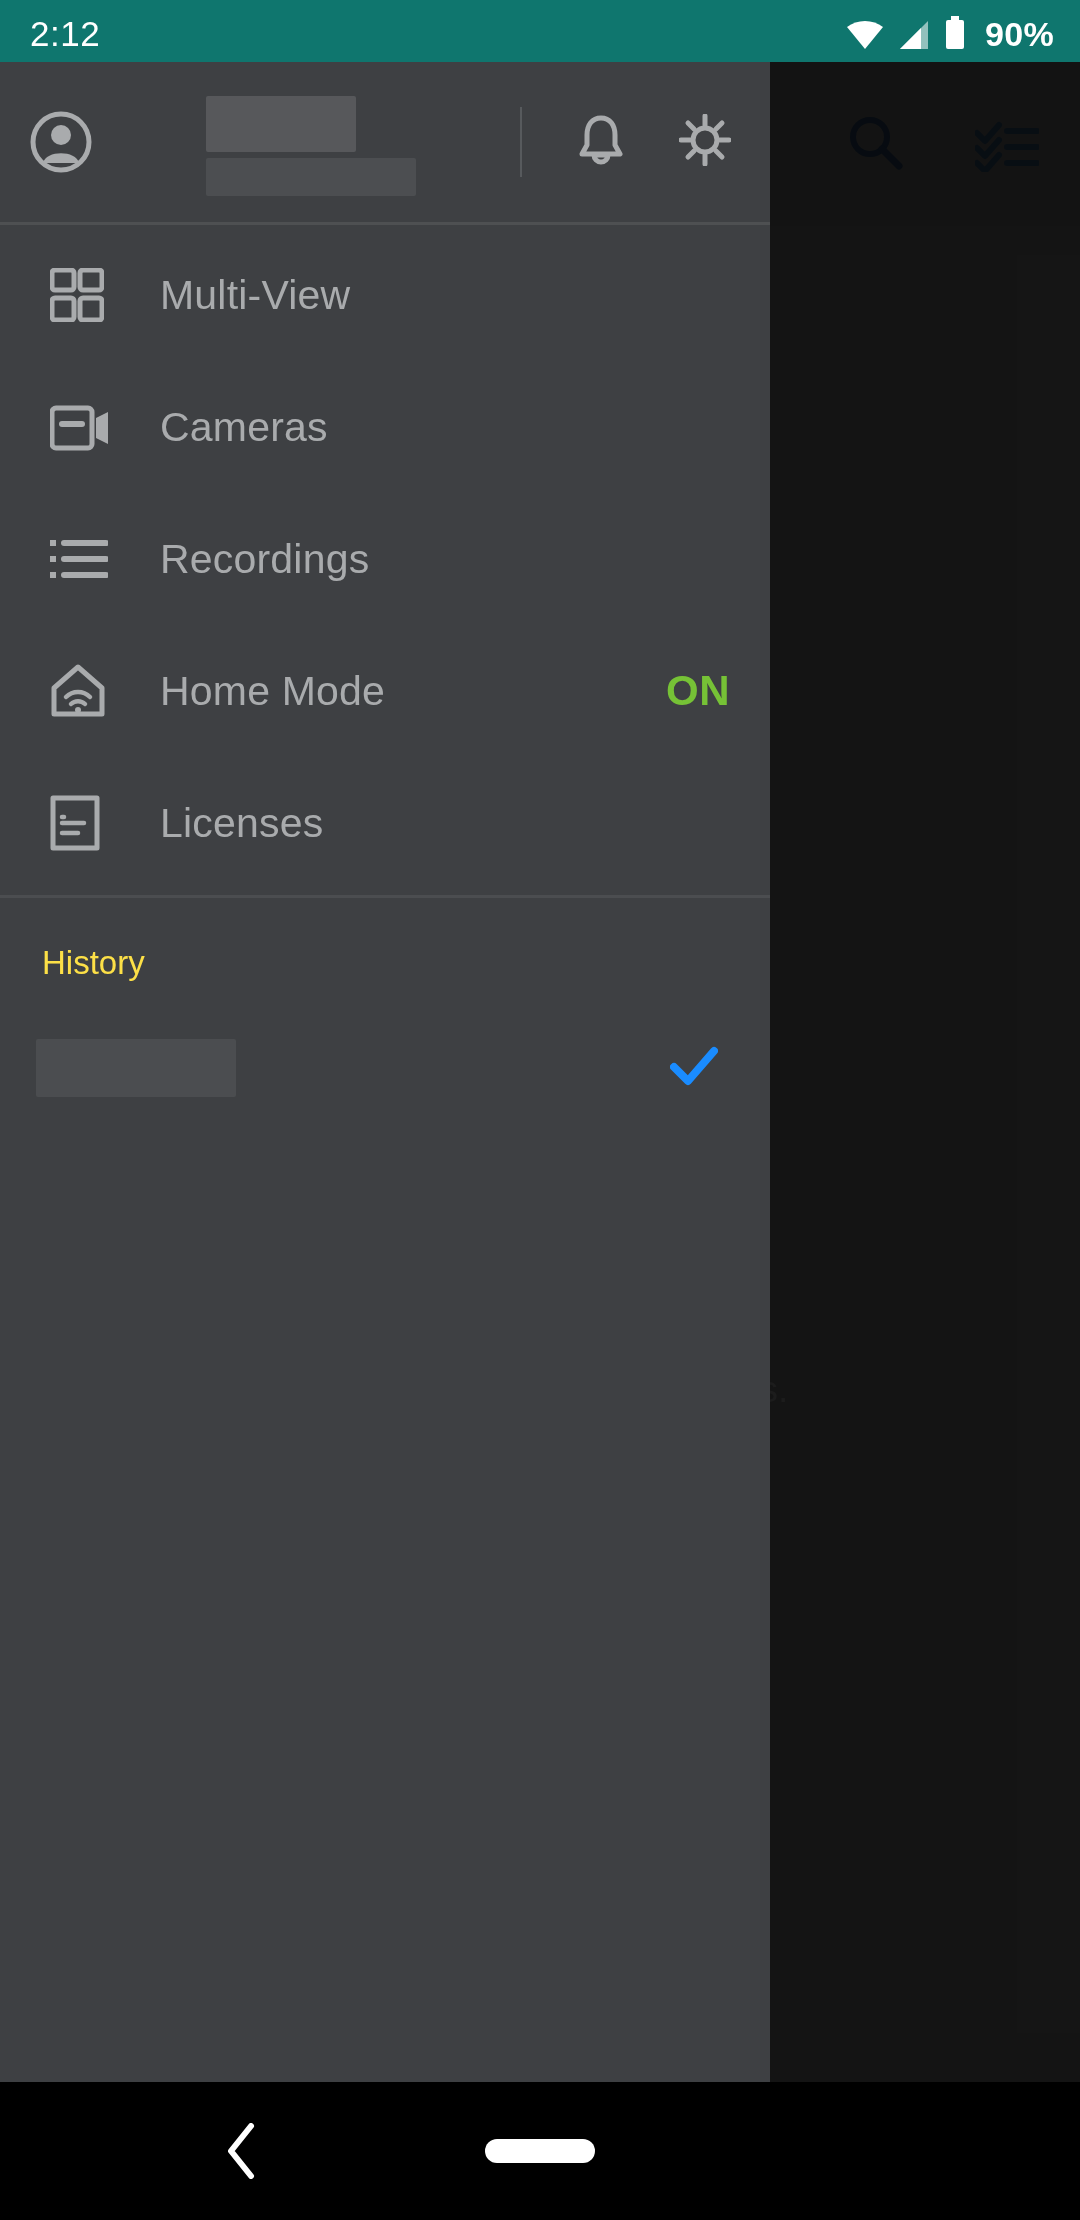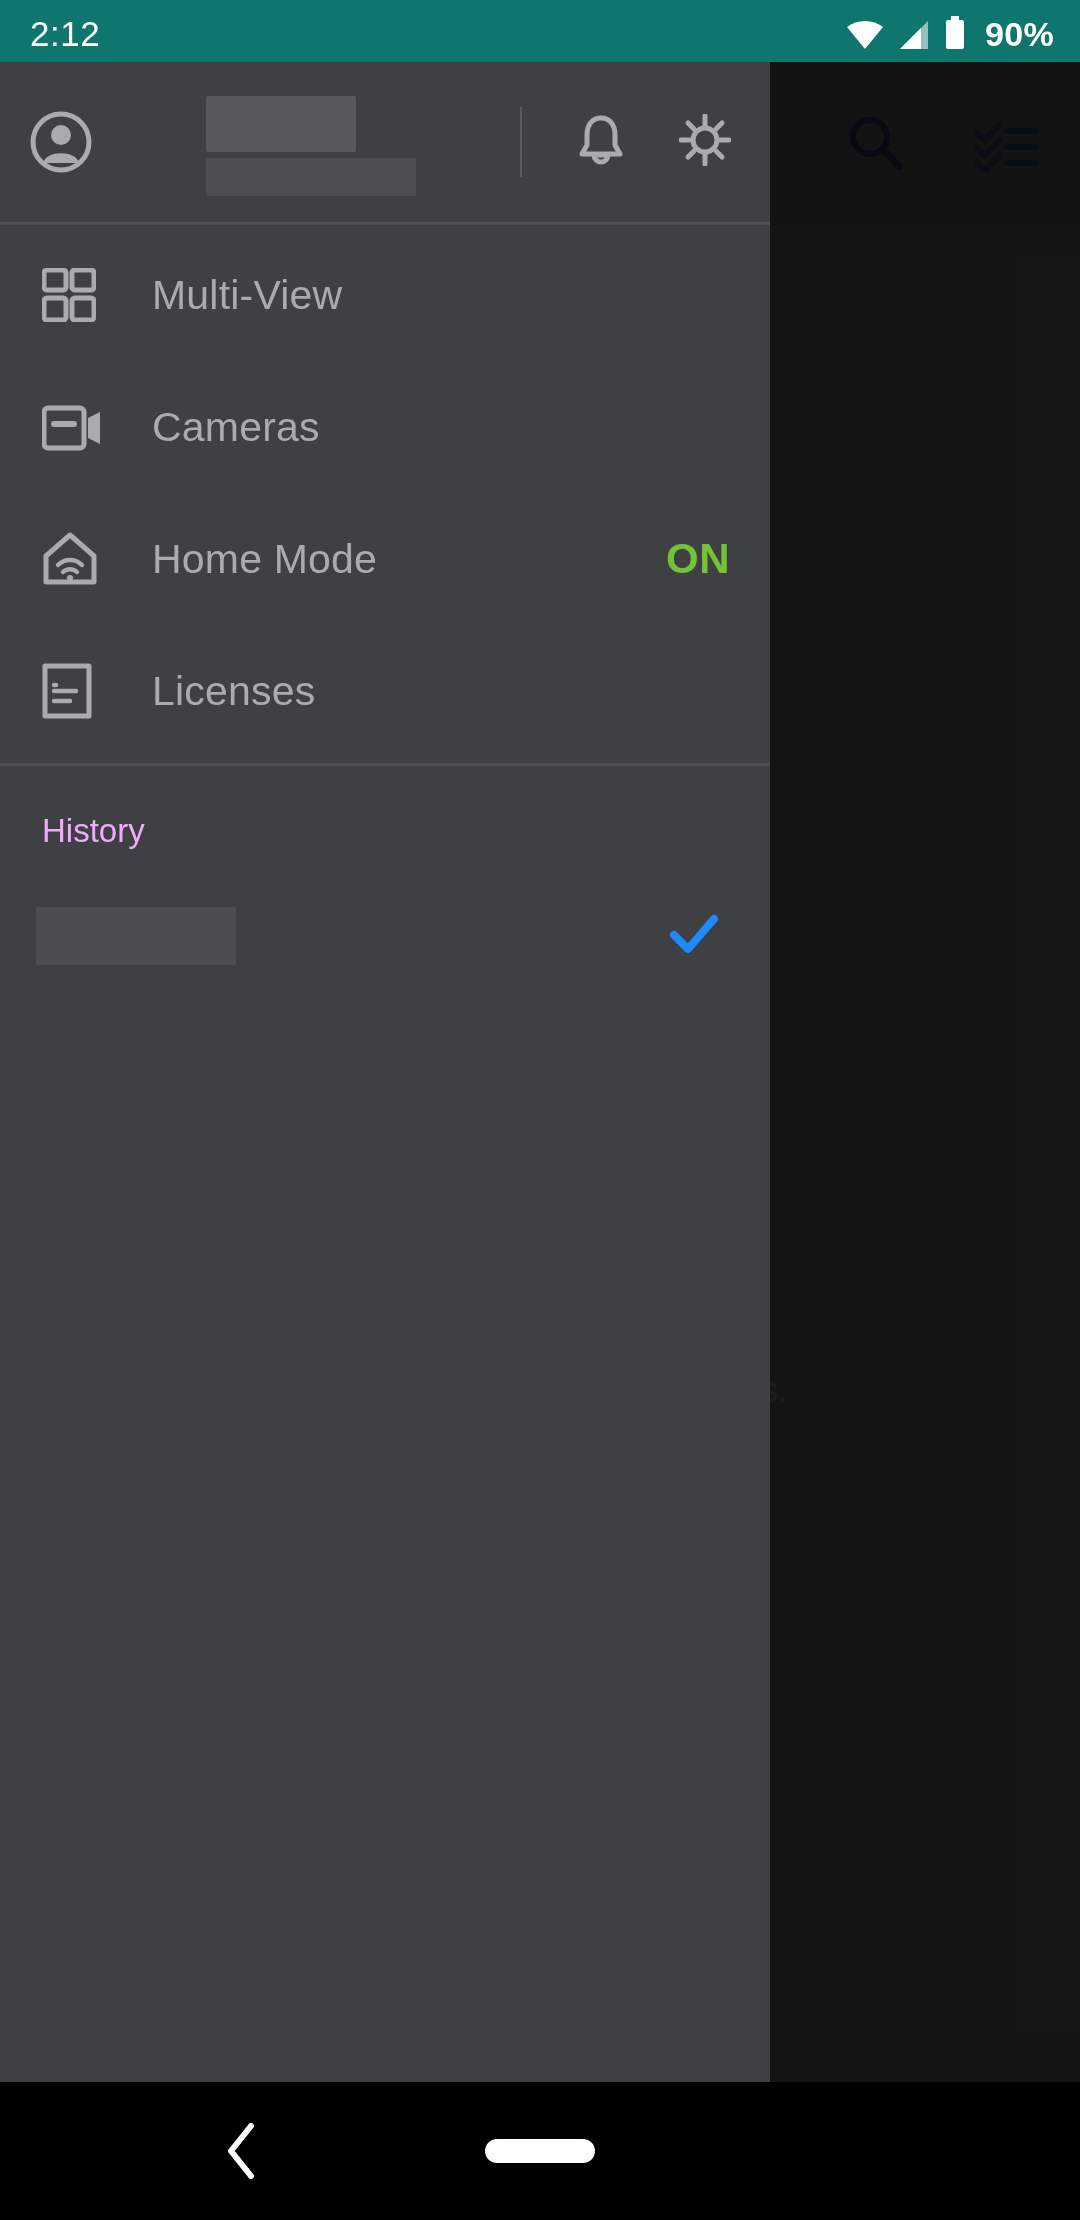--- a/index.html
+++ b/index.html
@@ -160,20 +160,21 @@
     align-items: center;
     justify-content: center;
   }
   #bell-button { margin-right: 42px; }
   #gear-button { margin-right: 4px; }
 
   
   #drawer-menu {
     flex: 0 0 auto;
     padding-top: 4px;
+    padding-left: 8px;
   }
   .menu-row {
     height: 132px;
     display: flex;
     align-items: center;
     padding-left: 42px;
     padding-right: 40px;
   }
   .menu-row .icon-slot {
     width: 66px;
@@ -206,21 +207,21 @@
 
   
   #history-section {
     border-top: 3px solid #4b4d50;
     margin-top: 6px;
     flex: 1;
   }
   #history-title {
     padding: 46px 0 0 42px;
     font-size: 33px;
-    color: #f0abfc;
+    color: #fde047;
   }
   #history-list { margin-top: 38px; }
   .history-row {
     height: 96px;
     display: flex;
     align-items: center;
     padding: 0 40px 0 36px;
   }
   #history-item-redacted {
     width: 200px;
@@ -379,20 +380,33 @@
         <span class="icon-slot">
           <svg width="60" height="50" viewBox="0 0 60 50">
             <rect x="2" y="6" width="40" height="40" rx="4" fill="none" stroke="#a9abad" stroke-width="5"></rect>
             <line x1="12" y1="22" x2="32" y2="22" stroke="#a9abad" stroke-width="6" stroke-linecap="round"></line>
             <path d="M46 16 L58 10 L58 42 L46 36 Z" fill="#a9abad"></path>
           </svg>
         </span>
         <span class="menu-label">Cameras</span>
       </div>
 
+      <div class="menu-row">
+        <span class="icon-slot">
+          <svg width="58" height="44" viewBox="0 0 58 44">
+            <rect x="0" y="3" width="6" height="6" fill="#a9abad"></rect>
+            <rect x="0" y="19" width="6" height="6" fill="#a9abad"></rect>
+            <rect x="0" y="35" width="6" height="6" fill="#a9abad"></rect>
+            <line x1="14" y1="6" x2="56" y2="6" stroke="#a9abad" stroke-width="6" stroke-linecap="round"></line>
+            <line x1="14" y1="22" x2="56" y2="22" stroke="#a9abad" stroke-width="6" stroke-linecap="round"></line>
+            <line x1="14" y1="38" x2="56" y2="38" stroke="#a9abad" stroke-width="6" stroke-linecap="round"></line>
+          </svg>
+        </span>
+        <span class="menu-label">Recordings</span>
+      </div>
 
 
 
       <div class="menu-row">
         <span class="icon-slot">
           <svg width="56" height="54" viewBox="0 0 56 54">
             <path d="M4 24 L28 3 L52 24 L52 50 L4 50 Z" fill="none" stroke="#a9abad" stroke-width="5" stroke-linejoin="round"></path>
             <path d="M16 33 A17 17 0 0 1 40 33" fill="none" stroke="#a9abad" stroke-width="4.5" stroke-linecap="round"></path>
             <path d="M21 40 A10 10 0 0 1 35 40" fill="none" stroke="#a9abad" stroke-width="4.5" stroke-linecap="round"></path>
             <circle cx="28" cy="46" r="3" fill="#a9abad"></circle>

